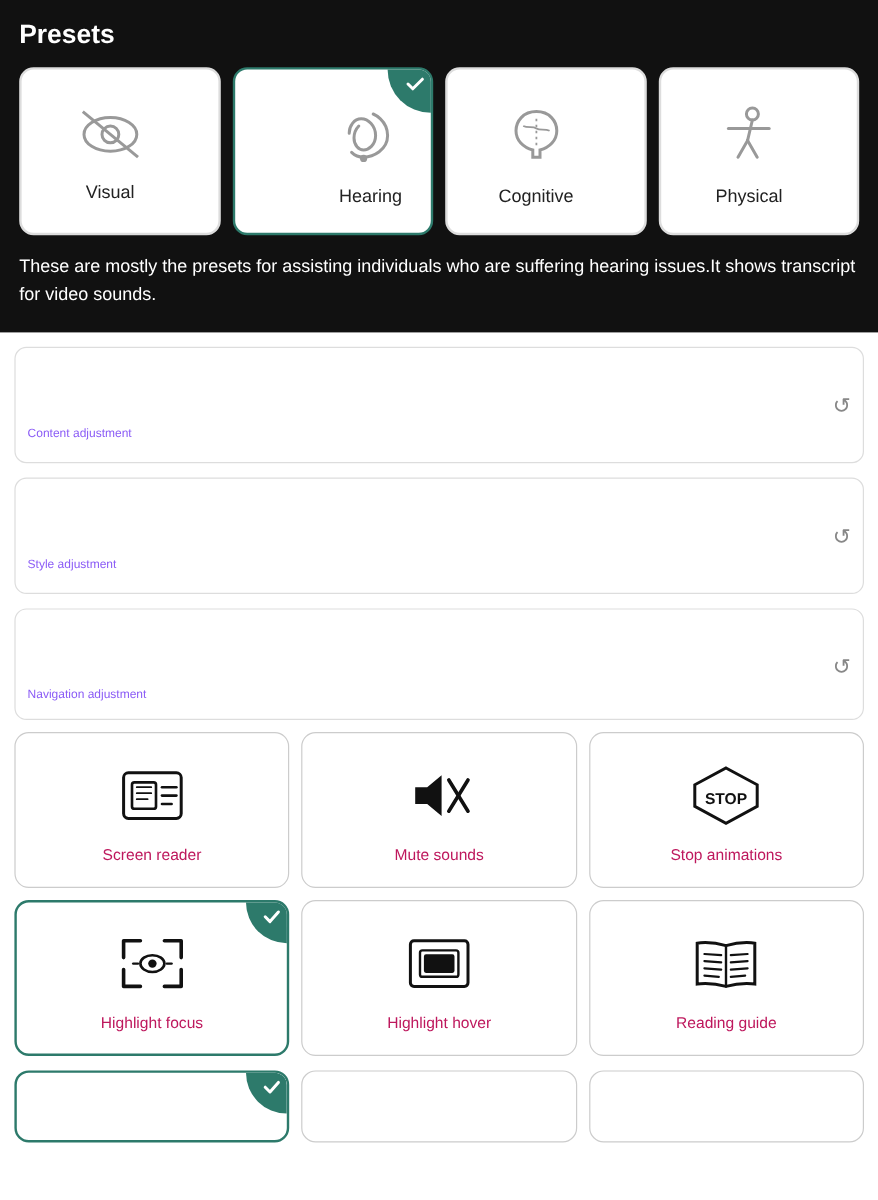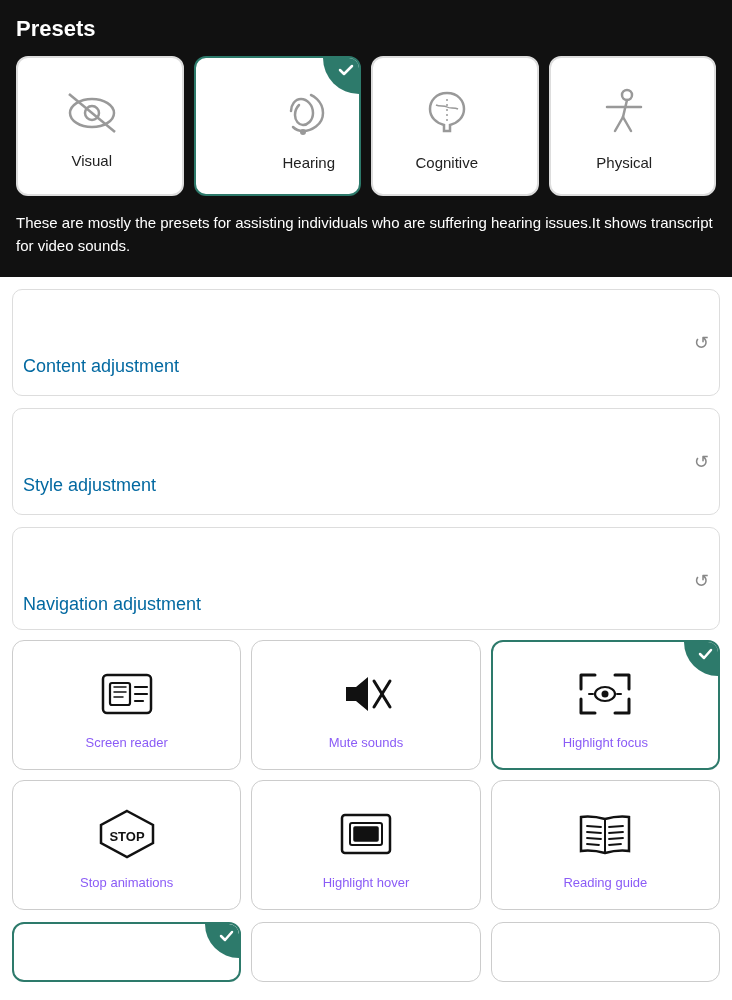--- a/index.html
+++ b/index.html
@@ -95,22 +95,22 @@
       align-items: center;
       justify-content: space-between;
       padding: 18px 10px;
       border: 1.5px solid #ddd;
       border-radius: 10px;
       margin-top: 12px;
       cursor: pointer;
     }
 
     .adjustment-label {
-      font-size: 18px;
-      color: #0369a1;
+      font-size: 10px;
+      color: #8b5cf6;
       margin-top: 48px;
     }
 
     .refresh-icon {
       color: #888;
       font-size: 18px;
     }
 
     .nav-adjustment-section {
       background: #fff;
@@ -172,21 +172,21 @@
       height: 15px;
     }
 
     .nav-card-icon {
       margin-bottom: 10px;
     }
 
     .nav-card-label {
       font-size: 13px;
       font-weight: 500;
-      color: #8b5cf6;
+      color: #be185d;
       text-align: center;
     }
 
     .bottom-partial {
       padding: 0 12px;
     }
 
     .bottom-partial .nav-cards-grid {
       padding-top: 0;
     }
@@ -293,20 +293,30 @@
       <div class="nav-card-icon">
         <svg width="64" height="54" viewBox="0 0 64 54" fill="none">
           <polygon points="12,20 22,20 34,10 34,44 22,34 12,34" fill="#111"></polygon>
           <line x1="40" y1="14" x2="56" y2="40" stroke="#111" stroke-width="3" stroke-linecap="round"></line>
           <line x1="56" y1="14" x2="40" y2="40" stroke="#111" stroke-width="3" stroke-linecap="round"></line>
         </svg>
       </div>
       <span class="nav-card-label">Mute sounds</span>
     </div>
 
+    <div class="nav-card">
+      <div class="nav-card-icon">
+        <svg width="64" height="54" viewBox="0 0 64 54" fill="none">
+          <polygon points="32,4 58,18 58,36 32,50 6,36 6,18" stroke="#111" stroke-width="2.5" fill="none"></polygon>
+          <text x="32" y="34" text-anchor="middle" font-size="13" font-weight="700" fill="#111" font-family="sans-serif">STOP</text>
+        </svg>
+      </div>
+      <span class="nav-card-label">Stop animations</span>
+    </div>
+
     <div class="nav-card active">
       <div class="check-badge">
         <svg viewBox="0 0 15 15" fill="none">
           <polyline points="2,8 6,12 13,4" stroke="#fff" stroke-width="2.5" stroke-linecap="round" stroke-linejoin="round"></polyline>
         </svg>
       </div>
       <div class="nav-card-icon">
         <svg width="64" height="54" viewBox="0 0 64 54" fill="none">
 
           <polyline points="8,22 8,8 22,8" stroke="#111" stroke-width="3" fill="none" stroke-linecap="round" stroke-linejoin="round"></polyline>
@@ -315,30 +325,20 @@
           <polyline points="42,46 56,46 56,32" stroke="#111" stroke-width="3" fill="none" stroke-linecap="round" stroke-linejoin="round"></polyline>
 
           <ellipse cx="32" cy="27" rx="10" ry="7" stroke="#111" stroke-width="2.2" fill="none"></ellipse>
           <circle cx="32" cy="27" r="3.5" fill="#111"></circle>
 
           <line x1="16" y1="27" x2="20" y2="27" stroke="#111" stroke-width="2" stroke-linecap="round"></line>
           <line x1="44" y1="27" x2="48" y2="27" stroke="#111" stroke-width="2" stroke-linecap="round"></line>
         </svg>
       </div>
       <span class="nav-card-label">Highlight focus</span>
-    </div>
-
-    <div class="nav-card">
-      <div class="nav-card-icon">
-        <svg width="64" height="54" viewBox="0 0 64 54" fill="none">
-          <polygon points="32,4 58,18 58,36 32,50 6,36 6,18" stroke="#111" stroke-width="2.5" fill="none"></polygon>
-          <text x="32" y="34" text-anchor="middle" font-size="13" font-weight="700" fill="#111" font-family="sans-serif">STOP</text>
-        </svg>
-      </div>
-      <span class="nav-card-label">Stop animations</span>
     </div>
 
     <div class="nav-card">
       <div class="nav-card-icon">
         <svg width="64" height="54" viewBox="0 0 64 54" fill="none">
           <rect x="8" y="8" width="48" height="38" rx="3" stroke="#111" stroke-width="2.5" fill="none"></rect>
           <rect x="16" y="16" width="32" height="22" rx="2" stroke="#111" stroke-width="2" fill="none"></rect>
           <rect x="20" y="20" width="24" height="14" rx="1" stroke="#111" stroke-width="1.5" fill="#111"></rect>
         </svg>
       </div>

